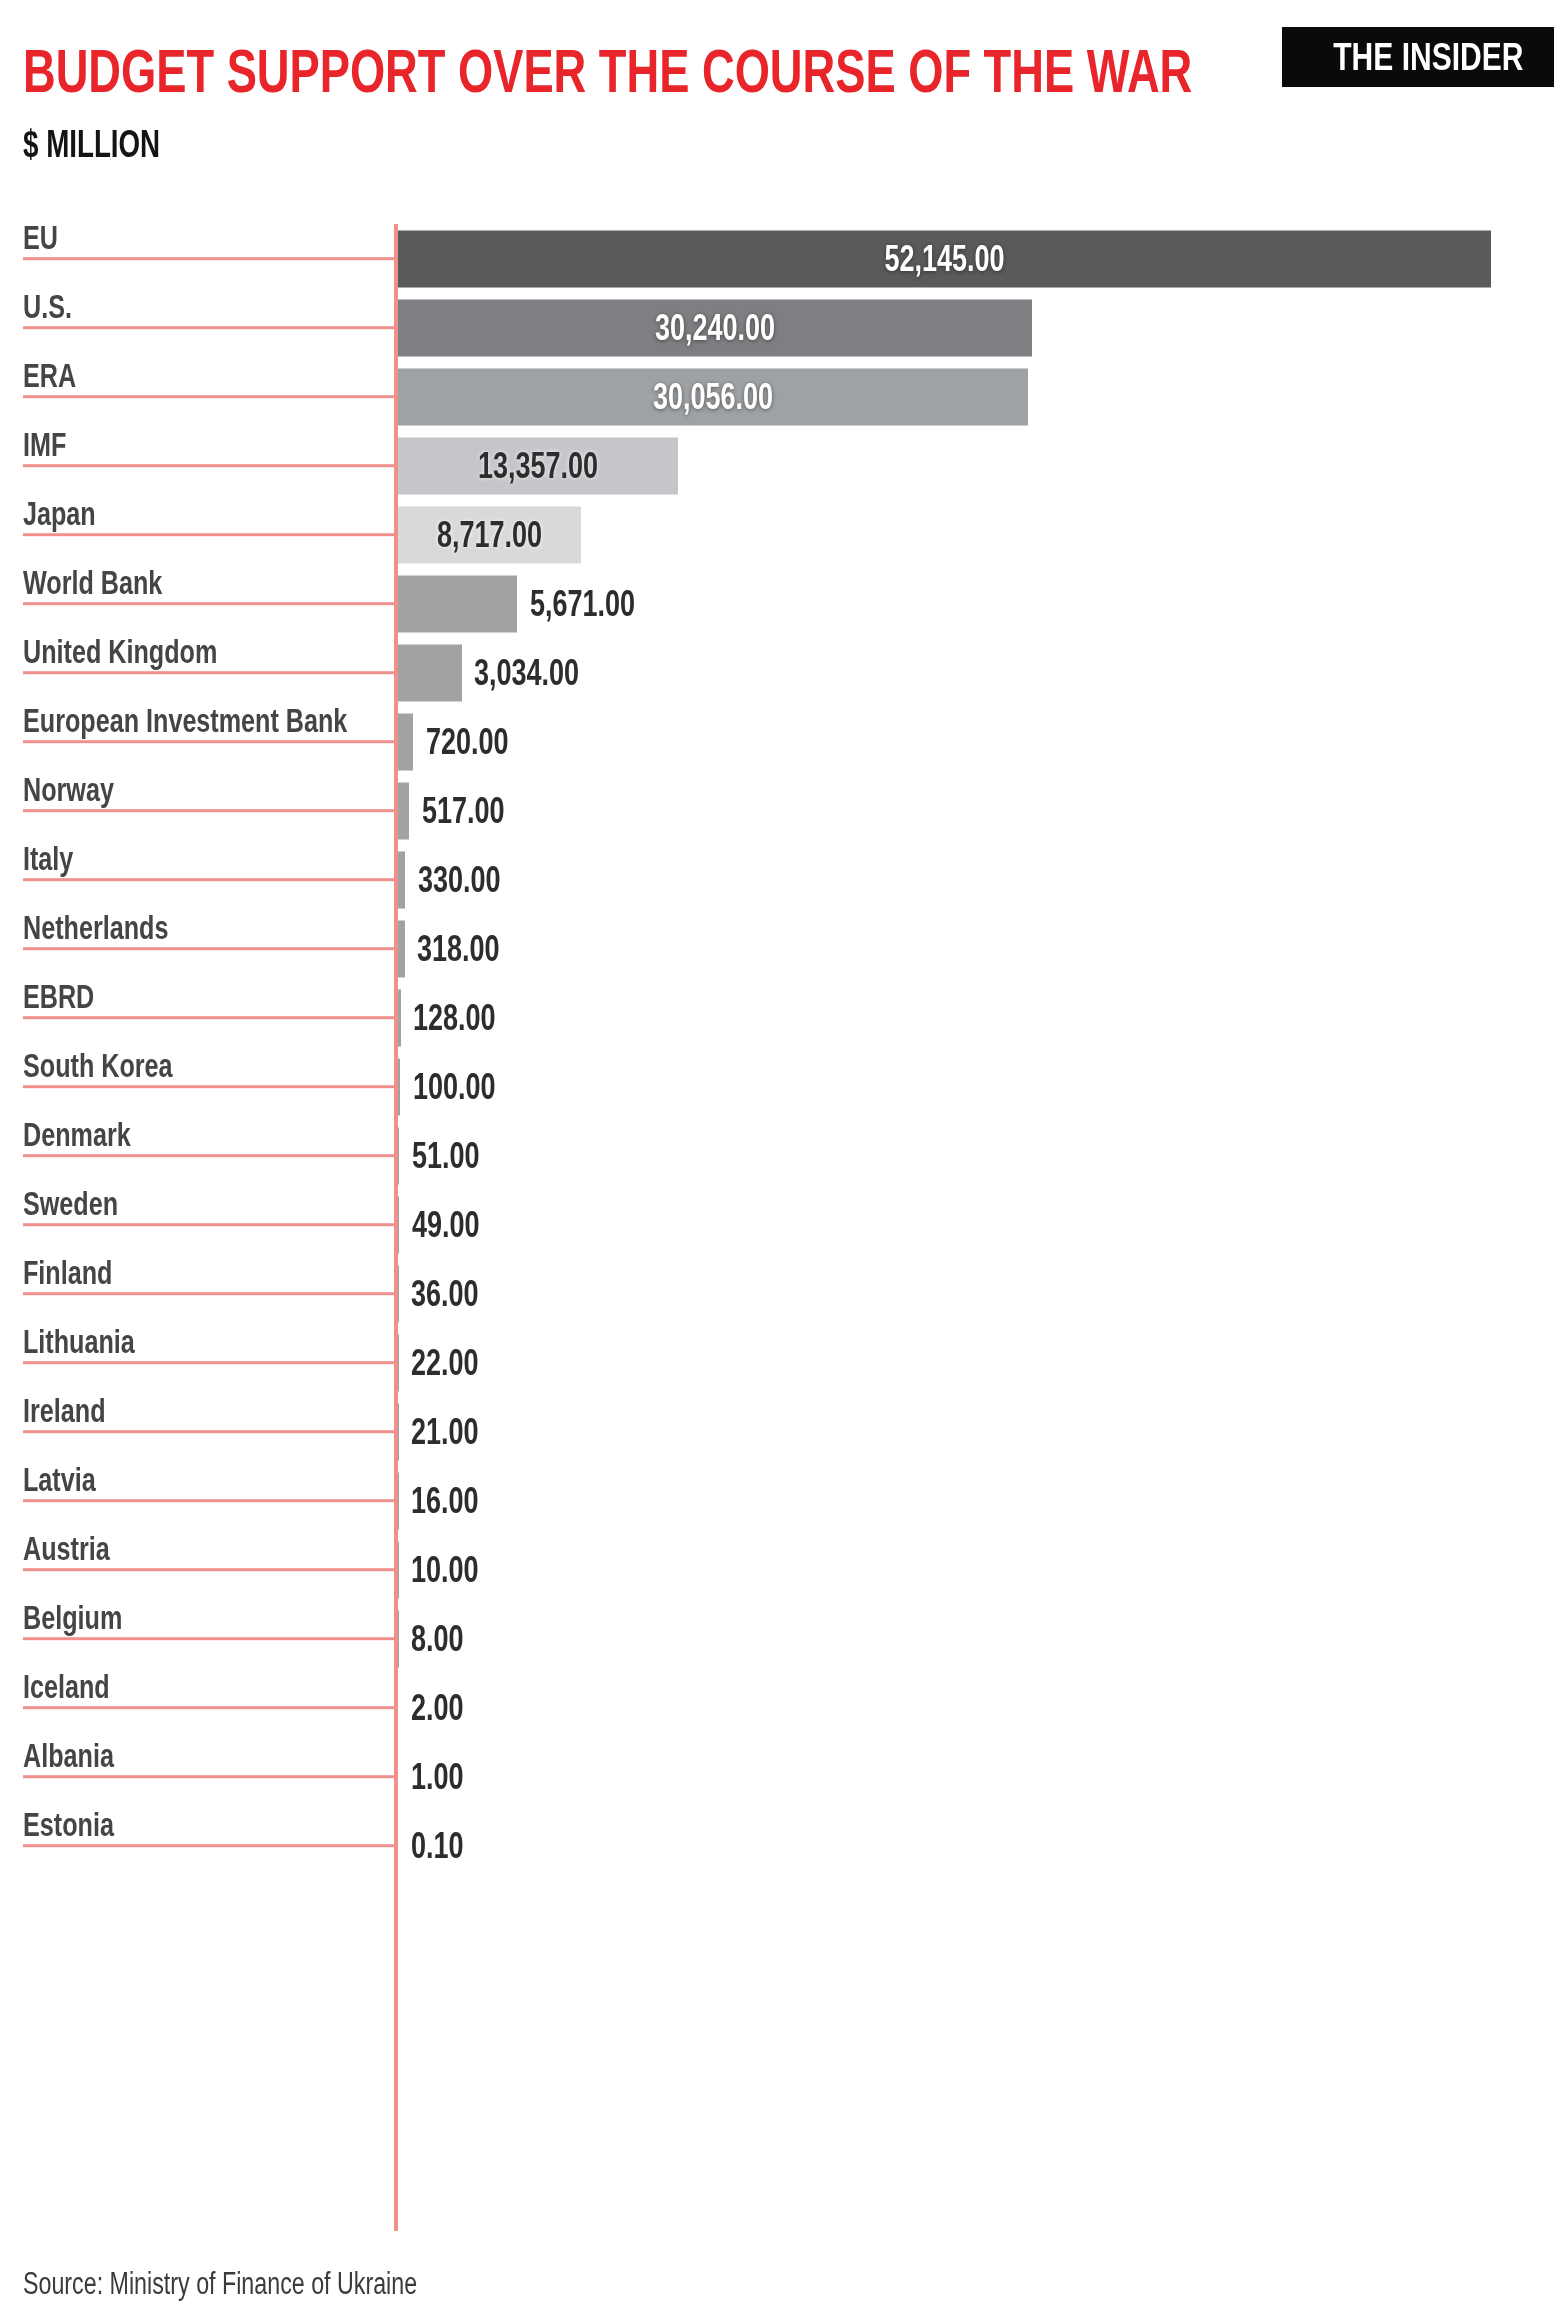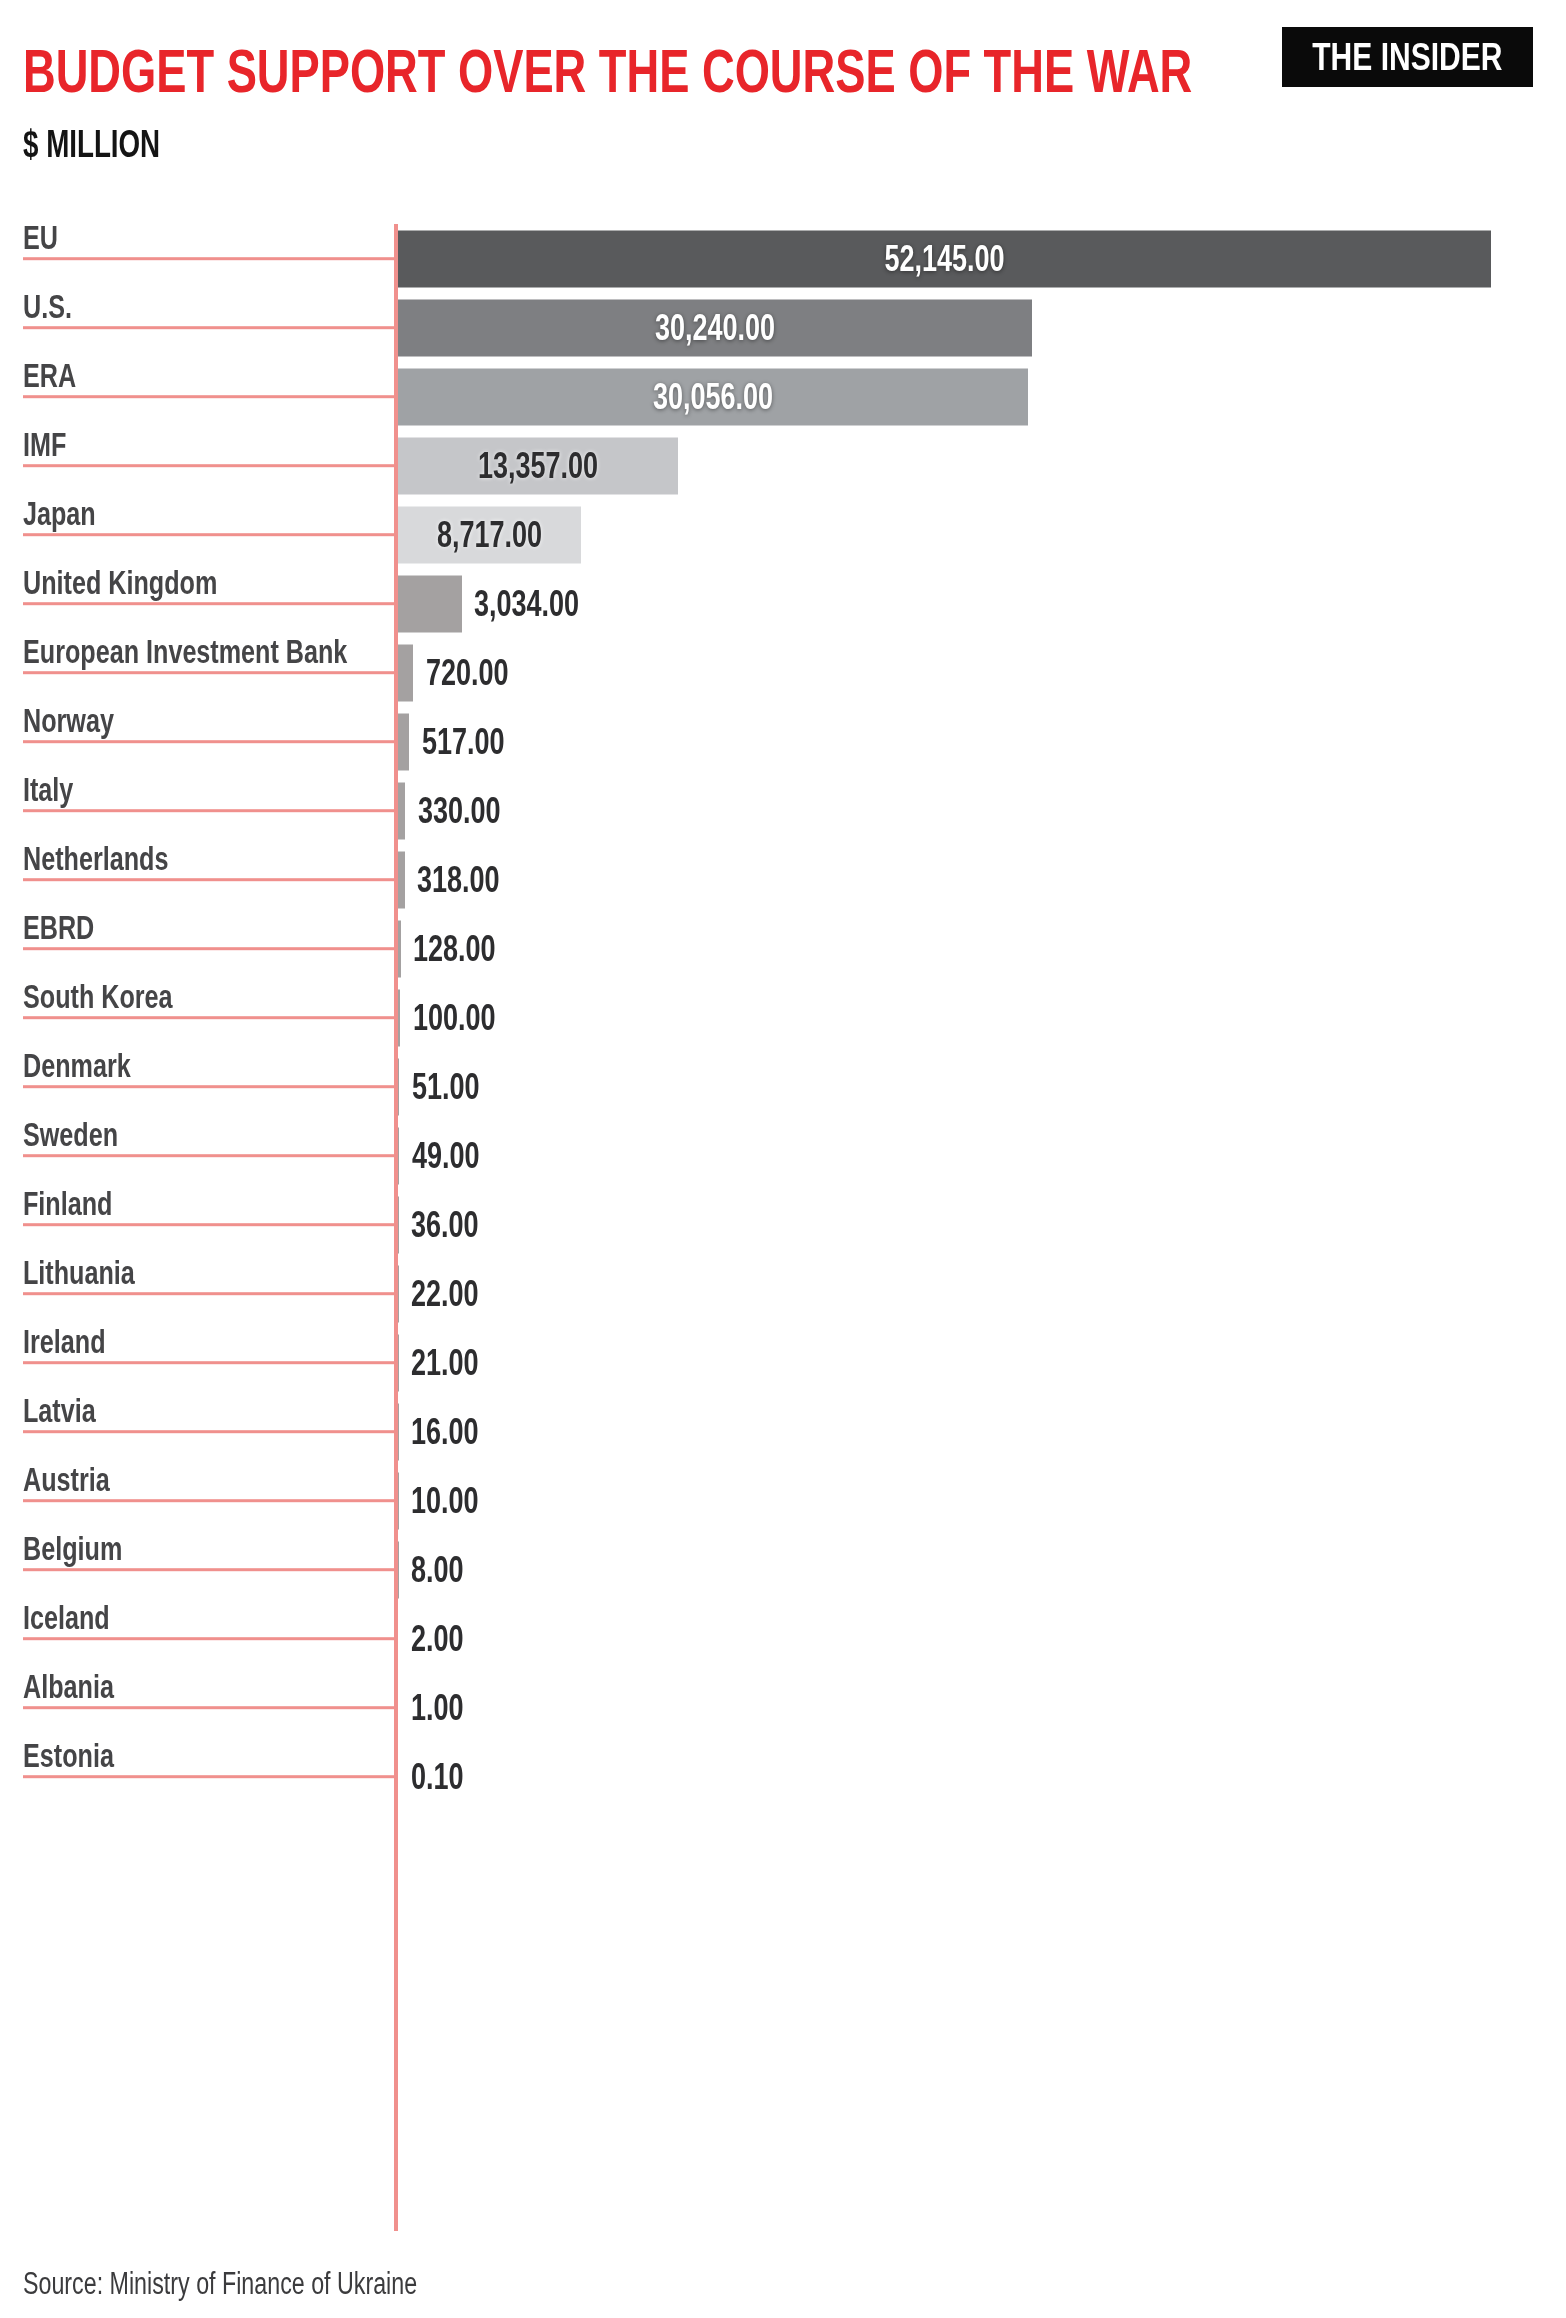--- a/index.html
+++ b/index.html
@@ -43,21 +43,21 @@
         transform:scaleX(.75);transform-origin:0 0;}
 </style>
 </head>
 <body>
 
 <div class="page">
 
   <div class="title" style="color: rgb(232, 37, 42);">BUDGET SUPPORT OVER THE COURSE OF THE WAR</div>
   <div class="subtitle">$ MILLION</div>
 
-  <div class="logo" style="background: rgb(10, 10, 10);">
+  <div class="logo" style="background: rgb(10, 10, 10); padding-left: 21px;">
     <div class="logo-text">THE INSIDER</div>
   </div>
 
   <div class="chart">
     <div class="axis-line" style="background: rgb(240, 144, 141);"></div>
     <div id="chart-rows">
   <div class="row">
     <div class="cat-label">EU</div>
     <div class="row-line" style="background: rgb(240, 144, 141);"></div>
     <div class="bar" style="width: 1093px; background: rgb(89, 90, 92);"></div>
@@ -85,20 +85,26 @@
     <div class="value v-inside-black" style="left: 398px; width: 280px;">13,357.00</div>
   </div>
 
   <div class="row">
     <div class="cat-label">Japan</div>
     <div class="row-line" style="background: rgb(240, 144, 141);"></div>
     <div class="bar" style="width: 183px; background: rgb(216, 217, 219);"></div>
     <div class="value v-inside-black" style="left: 398px; width: 183px;">8,717.00</div>
   </div>
 
+  <div class="row">
+    <div class="cat-label">World Bank</div>
+    <div class="row-line" style="background: rgb(240, 144, 141);"></div>
+    <div class="bar" style="width: 119px; background: rgb(164, 161, 161);"></div>
+    <div class="value v-outside" style="left: 530px;">5,671.00</div>
+  </div>
 
 
   <div class="row">
     <div class="cat-label">United Kingdom</div>
     <div class="row-line" style="background: rgb(240, 144, 141);"></div>
     <div class="bar" style="width: 64px; background: rgb(164, 161, 161);"></div>
     <div class="value v-outside" style="left: 474px;">3,034.00</div>
   </div>
 
 

